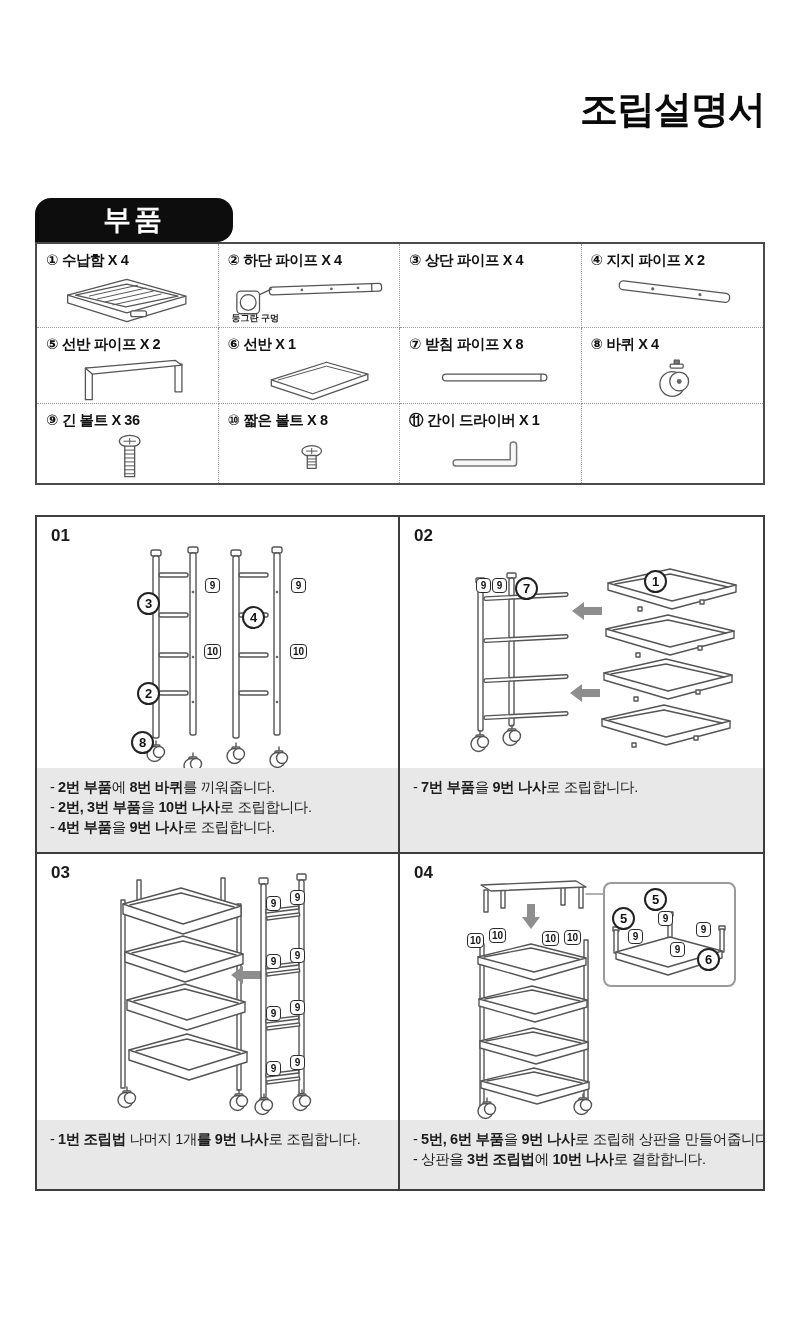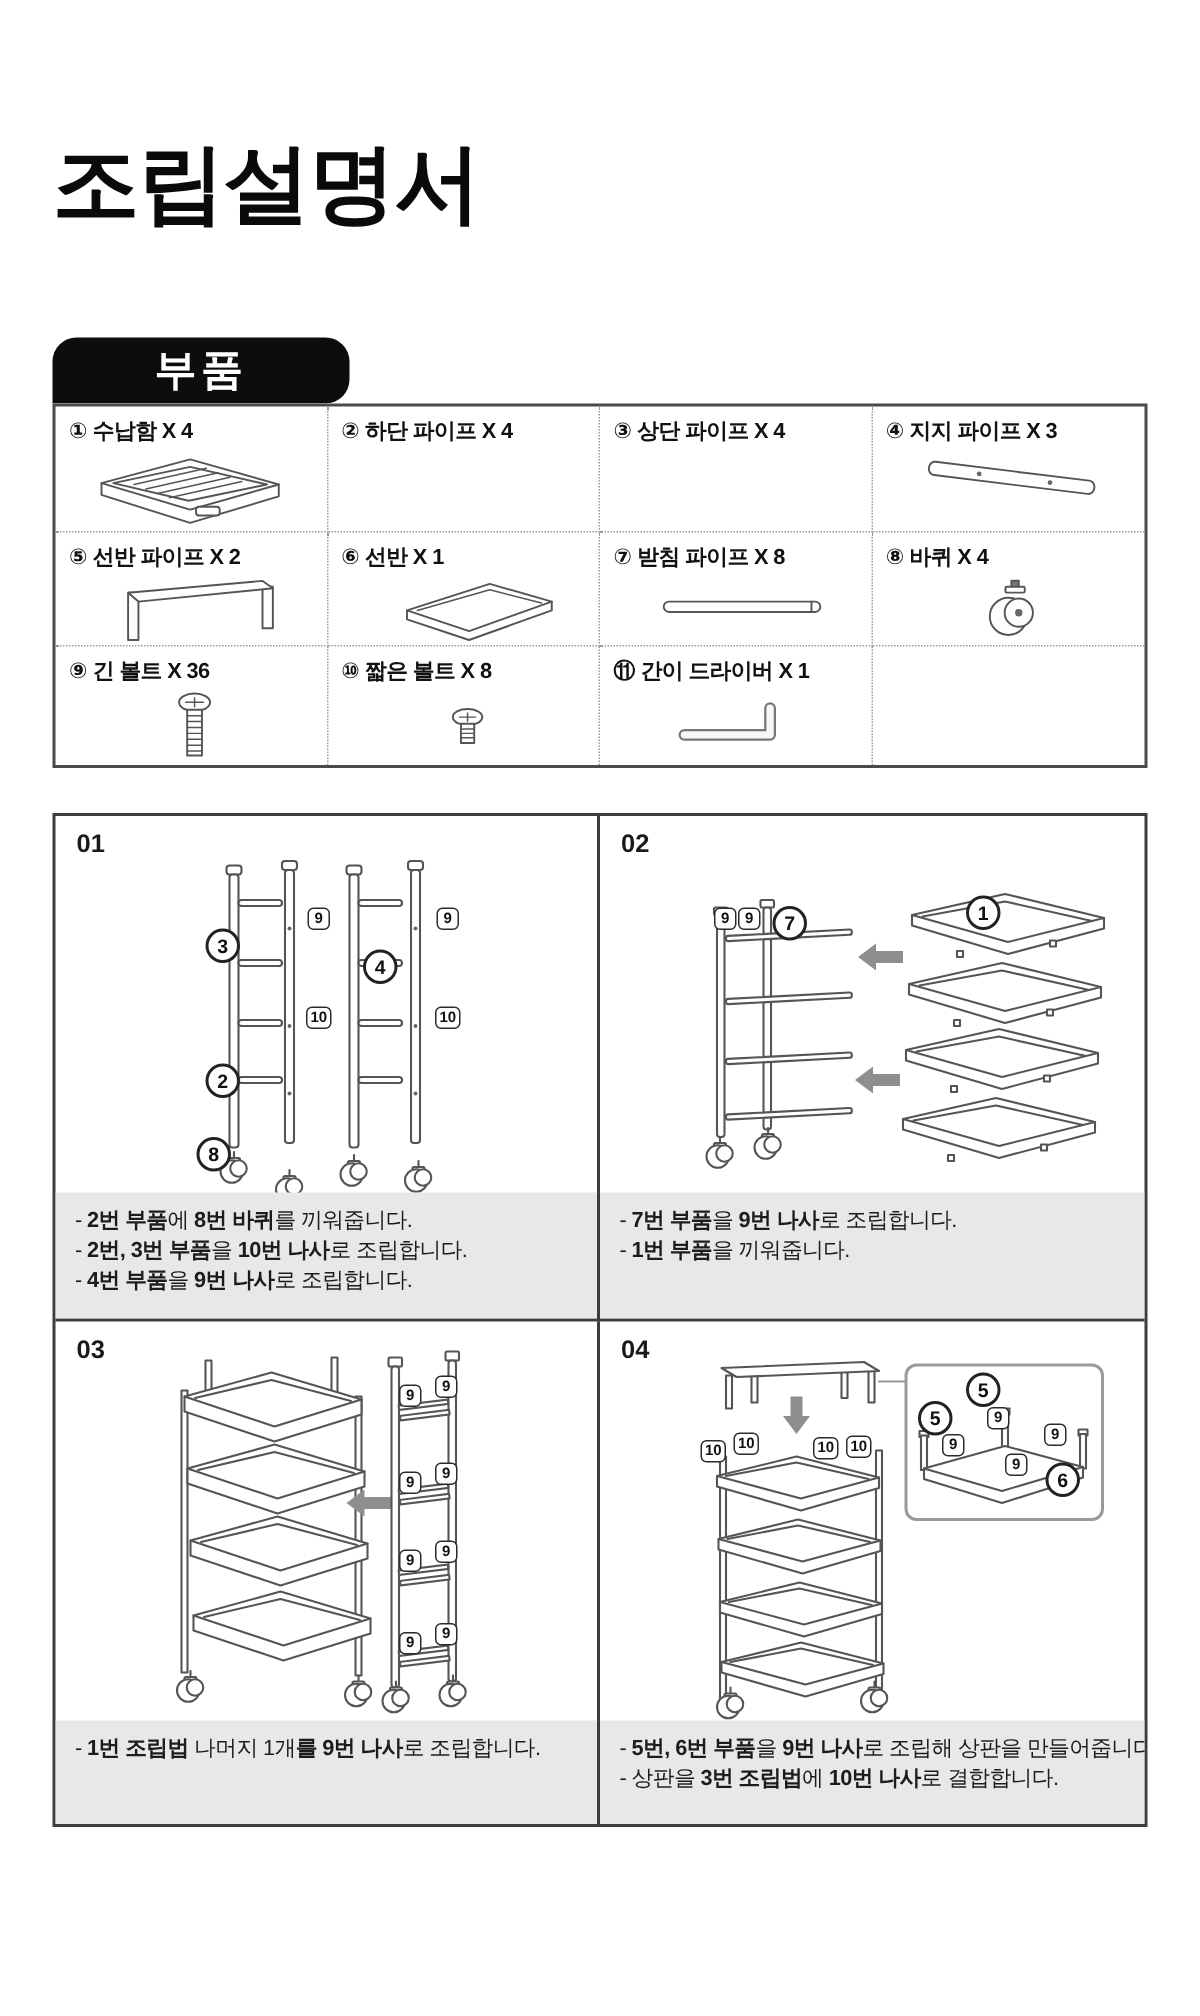--- a/index.html
+++ b/index.html
@@ -3,21 +3,21 @@
 <meta charset="utf-8">
 <style>
   * { margin:0; padding:0; box-sizing:border-box; }
   html,body { background:#ffffff; }
   body {
     width:800px; height:1344px; position:relative; overflow:hidden;
     font-family:"Liberation Sans","DejaVu Sans",sans-serif; color:#111;
   }
   .wrap { width:730px; margin:0 35px; }
   .title {
-    margin-top:84px; text-align:left; font-size:58px; font-weight:800;
+    margin-top:84px; text-align:right; font-size:38px; font-weight:800;
     letter-spacing:-1px; color:#0a0a0a;
   }
   .badge {
     width:198px; height:44px; background:#0d0d0d; color:#fff;
     font-size:28px; font-weight:800; letter-spacing:3px;
     display:flex; align-items:center; justify-content:center;
     border-radius:16px 16px 16px 0;
   }
   .parts-section { margin-top:63px; }
   .parts-table {
@@ -74,33 +74,50 @@
           </g>
             </svg>
         </div>
       </div>
 
       <div class="pcell">
         <div class="plabel">
             <span>②</span>
             <span>하단 파이프 X 4</span>
           </div>
+        <div class="pill">
+          <svg width="165" height="54" viewBox="0 0 165 54">
+              <g fill="#fff" stroke="#555" stroke-width="1.3" stroke-linejoin="round" stroke-linecap="round">
+            <g transform="rotate(-2 98 18)">
+              <rect x="42" y="14" width="114" height="8" rx="3"></rect>
+              <line x1="146" y1="14" x2="146" y2="22"></line>
+              <circle cx="75" cy="18" r="1.4" fill="#666" stroke="none"></circle>
+              <circle cx="105" cy="18" r="1.4" fill="#666" stroke="none"></circle>
+              <circle cx="132" cy="18" r="1.4" fill="#666" stroke="none"></circle>
+            </g>
+            <line x1="31" y1="24" x2="44" y2="18"></line>
+            <rect x="9" y="20" width="23" height="23" rx="4"></rect>
+            <circle cx="20.5" cy="31.5" r="8"></circle>
+          </g>
+            </svg>
+          <div class="pnote">둥그란 구멍</div>
+        </div>
       </div>
 
       <div class="pcell">
         <div class="plabel">
             <span>③</span>
             <span>상단 파이프 X 4</span>
           </div>
       </div>
 
       <div class="pcell">
         <div class="plabel">
             <span>④</span>
-            <span>지지 파이프 X 3</span>
+            <span>지지 파이프 X 2</span>
           </div>
         <div class="pill">
           <svg width="165" height="54" viewBox="0 0 165 54">
               <g fill="#fff" stroke="#555" stroke-width="1.3" stroke-linejoin="round" stroke-linecap="round">
             <g transform="rotate(7 84 22)">
               <rect x="28" y="16" width="112" height="9" rx="4"></rect>
               <circle cx="62" cy="20.5" r="1.6" fill="#666" stroke="none"></circle>
               <circle cx="110" cy="20.5" r="1.6" fill="#666" stroke="none"></circle>
             </g>
           </g>
@@ -326,21 +343,20 @@
             <use href="#tr2" x="204" y="142"></use>
             <use href="#tr2" x="202" y="188"></use>
           </g>
         </svg>
         <div class="co box" style="left:76px;top:61px">9</div>
         <div class="co box" style="left:92px;top:61px">9</div>
         <div class="co circle" style="left:115px;top:60px">7</div>
         <div class="co circle" style="left:244px;top:53px">1</div>
         <div class="instr">
             <div class="instr-line"><span>- </span><span class="b">7번 부품</span><span>을 </span><span class="b">9번 나사</span><span>로 조립합니다.</span></div>
-            <div class="instr-line"><span>- </span><span class="b">1번 부품</span><span>을 끼워줍니다.</span></div>
           </div>
       </div>
 
       <div class="scell bleft bottom">
         <div class="snum">03</div>
         <svg class="sart" width="364" height="266" viewBox="0 0 364 266">
           <defs>
             <g id="cas3">
                 <line x1="0" y1="-12" x2="0" y2="-7"></line>
                 <rect x="-4" y="-8" width="8" height="4" rx="1"></rect>

